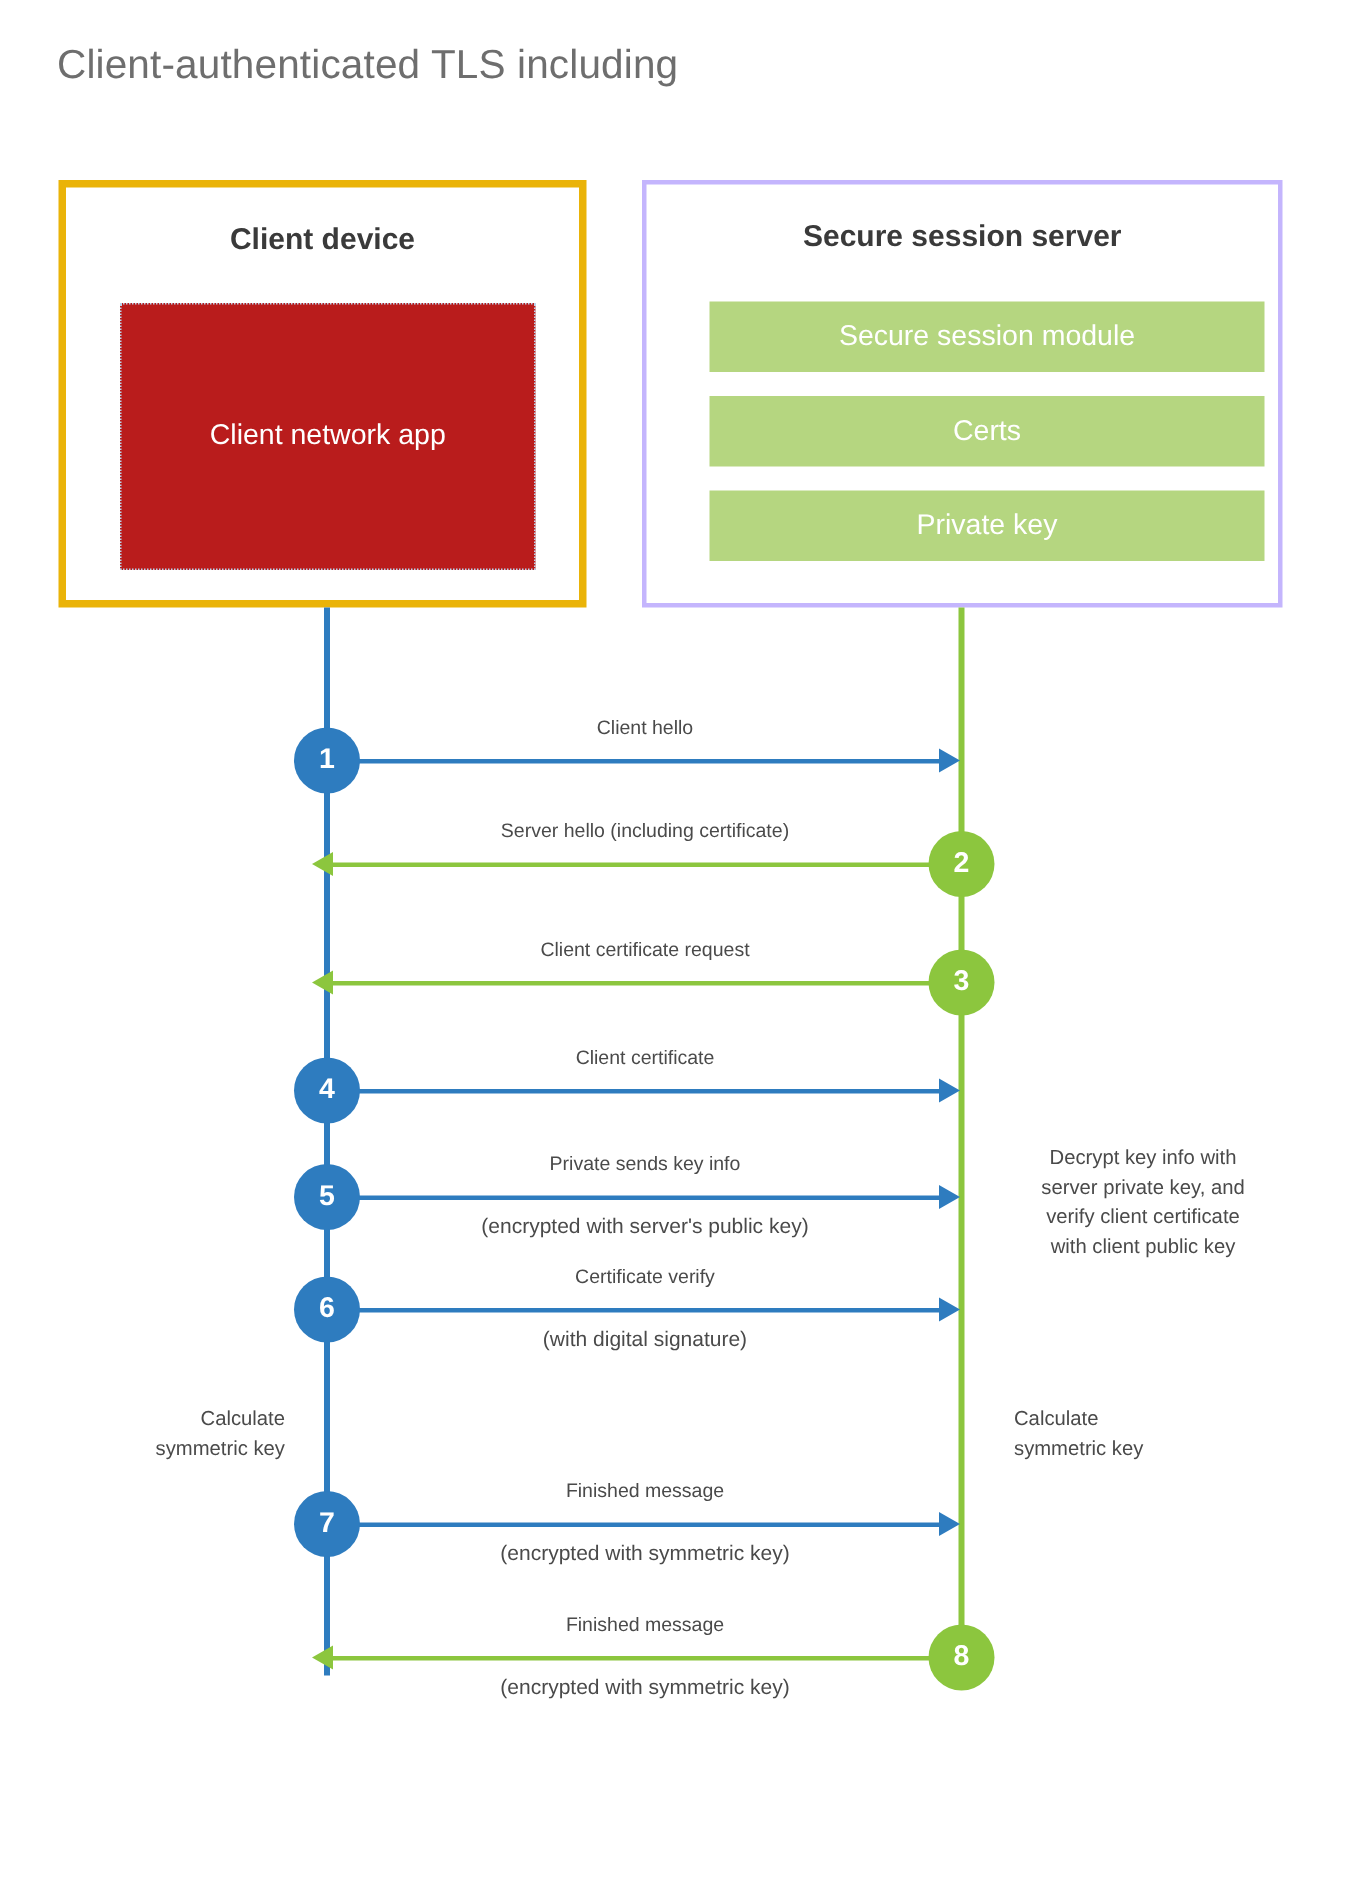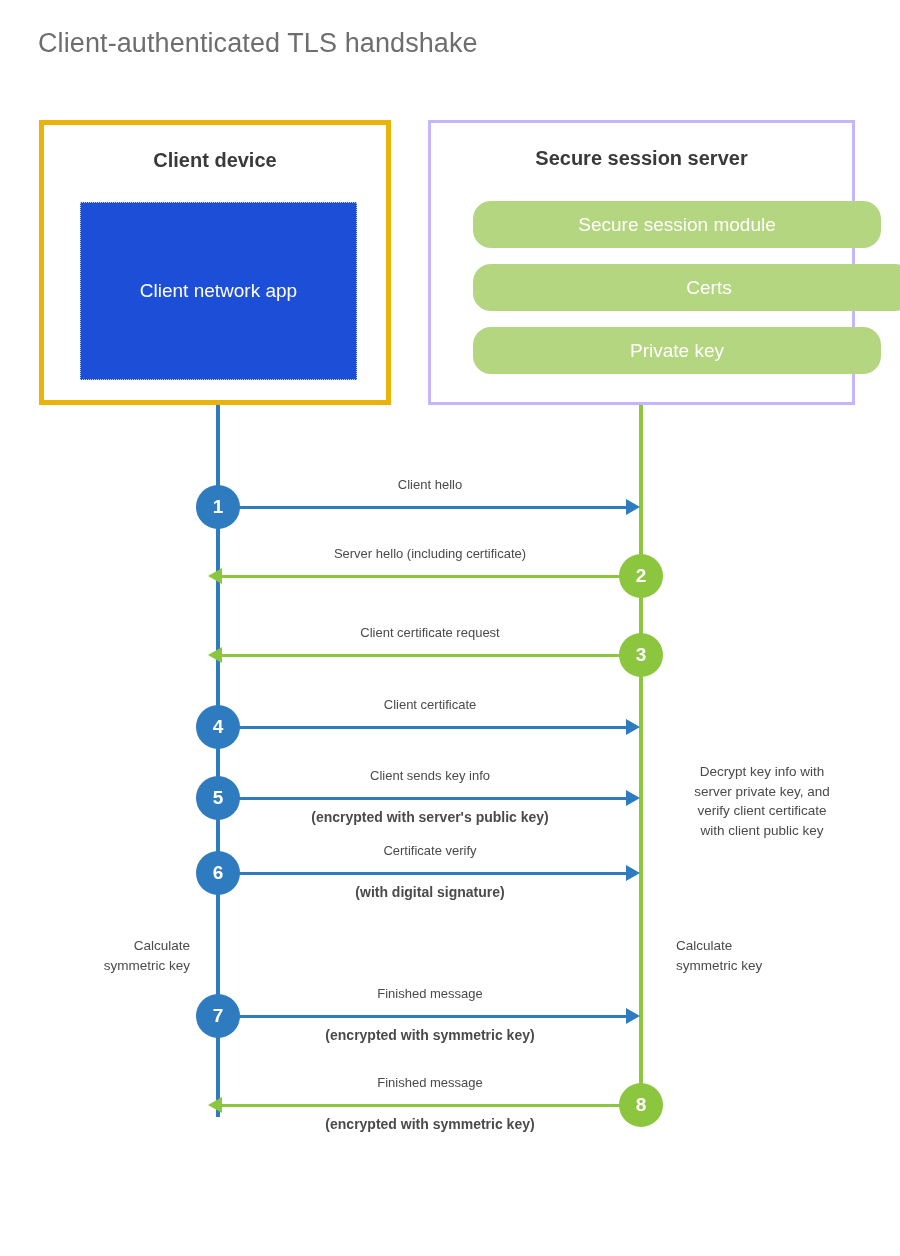--- a/index.html
+++ b/index.html
@@ -64,47 +64,46 @@
     font-weight: bold;
     color: #3a3a3a;
   }
 
   .client-app {
     position: absolute;
     left: 36px;
     top: 77px;
     width: 277px;
     height: 178px;
-    background: #1d4ed8;
+    background: #b91c1c;
     border: 1px dotted #bcd6ee;
     box-sizing: border-box;
     display: flex;
     align-items: center;
     justify-content: center;
     text-align: center;
     color: #ffffff;
     font-size: 19px;
     line-height: 1.35;
   }
 
   .server-mod {
     position: absolute;
     left: 42px;
-    width: 408px;
+    width: 370px;
     height: 47px;
     background: #B5D680;
     display: flex;
     align-items: center;
     justify-content: center;
     color: #ffffff;
     font-size: 19px;
-    border-radius: 18px;
   }
   .server-mod.m0 { top: 78px; }
-  .server-mod.m1 { top: 141px; padding-left: 32px; }
+  .server-mod.m1 { top: 141px; }
   .server-mod.m2 { top: 204px; }
 
   
   .lifeline {
     position: absolute;
     width: 4px;
   }
   .lifeline.client-line {
     left: 216px;
     top: 405px;
@@ -155,21 +154,20 @@
   }
   .msg-sublabel {
     position: absolute;
     left: 230px;
     width: 400px;
     text-align: center;
     font-size: 14px;
     color: #4a4a4a;
     top: 11px;
     white-space: nowrap;
-    font-weight: bold;
   }
 
   .step-badge {
     position: absolute;
     width: 44px;
     height: 44px;
     border-radius: 50%;
     top: -22px;
     display: flex;
     align-items: center;
@@ -206,21 +204,21 @@
     top: 936px;
     width: 190px;
     text-align: left;
   }
 </style>
 </head>
 <body>
 
 <div id="diagram">
 
-  <div class="page-title">Client-authenticated TLS handshake</div>
+  <div class="page-title">Client-authenticated TLS including</div>
 
   <div class="actor-box client">
     <div class="actor-title">Client device</div>
     <div class="client-app">Client network
 app</div>
   </div>
 
   <div class="actor-box server">
     <div class="actor-title">Secure session server</div>
     <div class="server-mod m0">Secure session module</div>
@@ -253,21 +251,21 @@
   </div>
 
   <div class="msg to-server" style="top:727px">
     <div class="msg-label">Client certificate</div>
     <div class="arrow-line"></div>
     <div class="arrow-head"></div>
     <div class="step-badge blue">4</div>
   </div>
 
   <div class="msg to-server" style="top:798px">
-    <div class="msg-label">Client sends key info</div>
+    <div class="msg-label">Private sends key info</div>
     <div class="arrow-line"></div>
     <div class="arrow-head"></div>
     <div class="msg-sublabel">(encrypted with server's public key)</div>
     <div class="step-badge blue">5</div>
   </div>
 
   <div class="msg to-server" style="top:873px">
     <div class="msg-label">Certificate verify</div>
     <div class="arrow-line"></div>
     <div class="arrow-head"></div>

